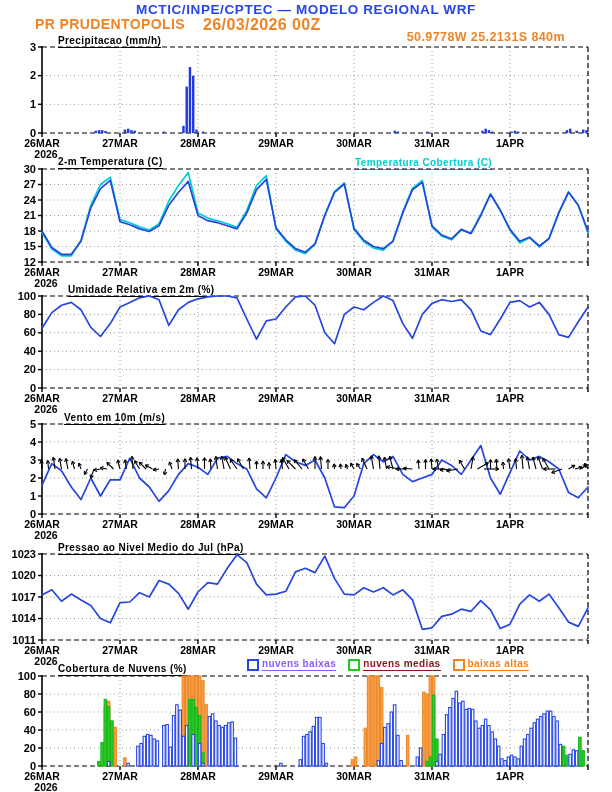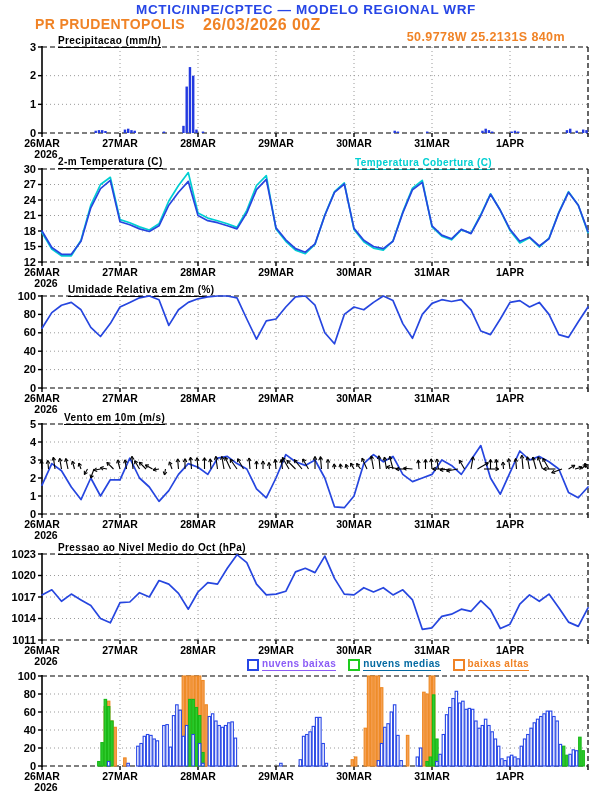--- a/index.html
+++ b/index.html
@@ -43,31 +43,34 @@
 
   <div class="abs" style="left:68px;top:279px;">
     <span class="ptitle ul">Umidade Relativa em 2m (%)</span>
   </div>
 
   <div class="abs" style="left:64px;top:407px;">
     <span class="ptitle ul">Vento em 10m (m/s)</span>
   </div>
 
   <div class="abs" style="left:58px;top:537px;">
-    <span class="ptitle ul">Pressao ao Nivel Medio do Oct (hPa)</span>
+    <span class="ptitle ul">Pressao ao Nivel Medio do Jul (hPa)</span>
   </div>
 
+  <div class="abs" style="left:58px;top:658px;">
+    <span class="ptitle ul">Cobertura de Nuvens (%)</span>
+  </div>
   <div class="abs legend" style="left:247px;top:658px;">
     <span class="lg">
       <span class="sq" style="border-color:#2746e6;"></span>
       <span class="ptitle ul" style="color:#8b5cf6;">nuvens baixas</span>
     </span>
     <span class="lg">
       <span class="sq" style="border-color:#1ecc1e;"></span>
-      <span class="ptitle ul" style="color:#0369a1;">nuvens medias</span>
+      <span class="ptitle ul" style="color:#7f1d1d;">nuvens medias</span>
     </span>
     <span class="lg">
       <span class="sq" style="border-color:#f08326;"></span>
       <span class="ptitle ul" style="color:#f08326;">baixas altas</span>
     </span>
   </div>
 
   <svg id="charts" width="612" height="792" style="position:absolute;left:0;top:0;">
       <g>
         <line x1="42" x2="588" y1="104.33333333333334" y2="104.33333333333334" stroke="#9a9a9a" stroke-width="1" stroke-dasharray="1,3"></line>

